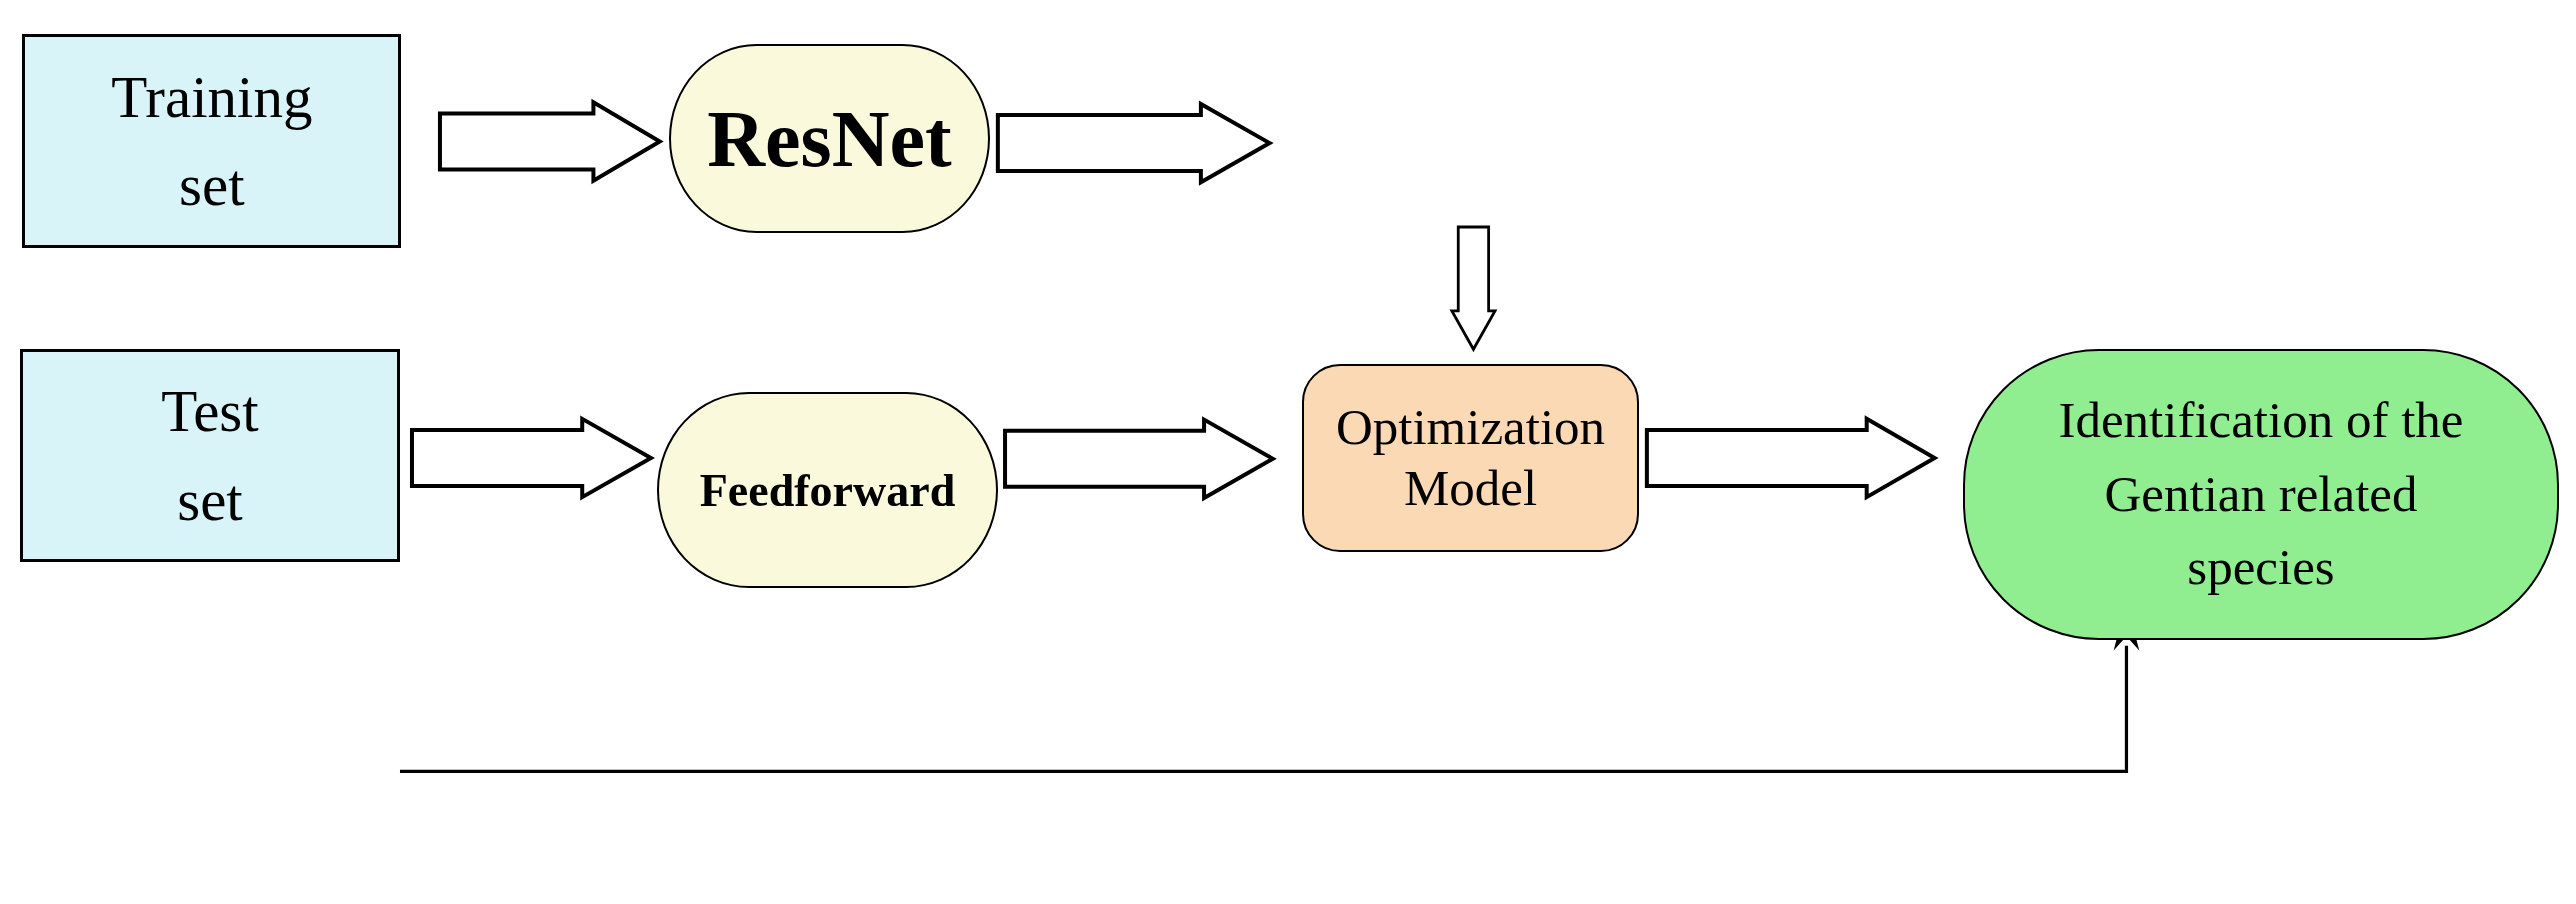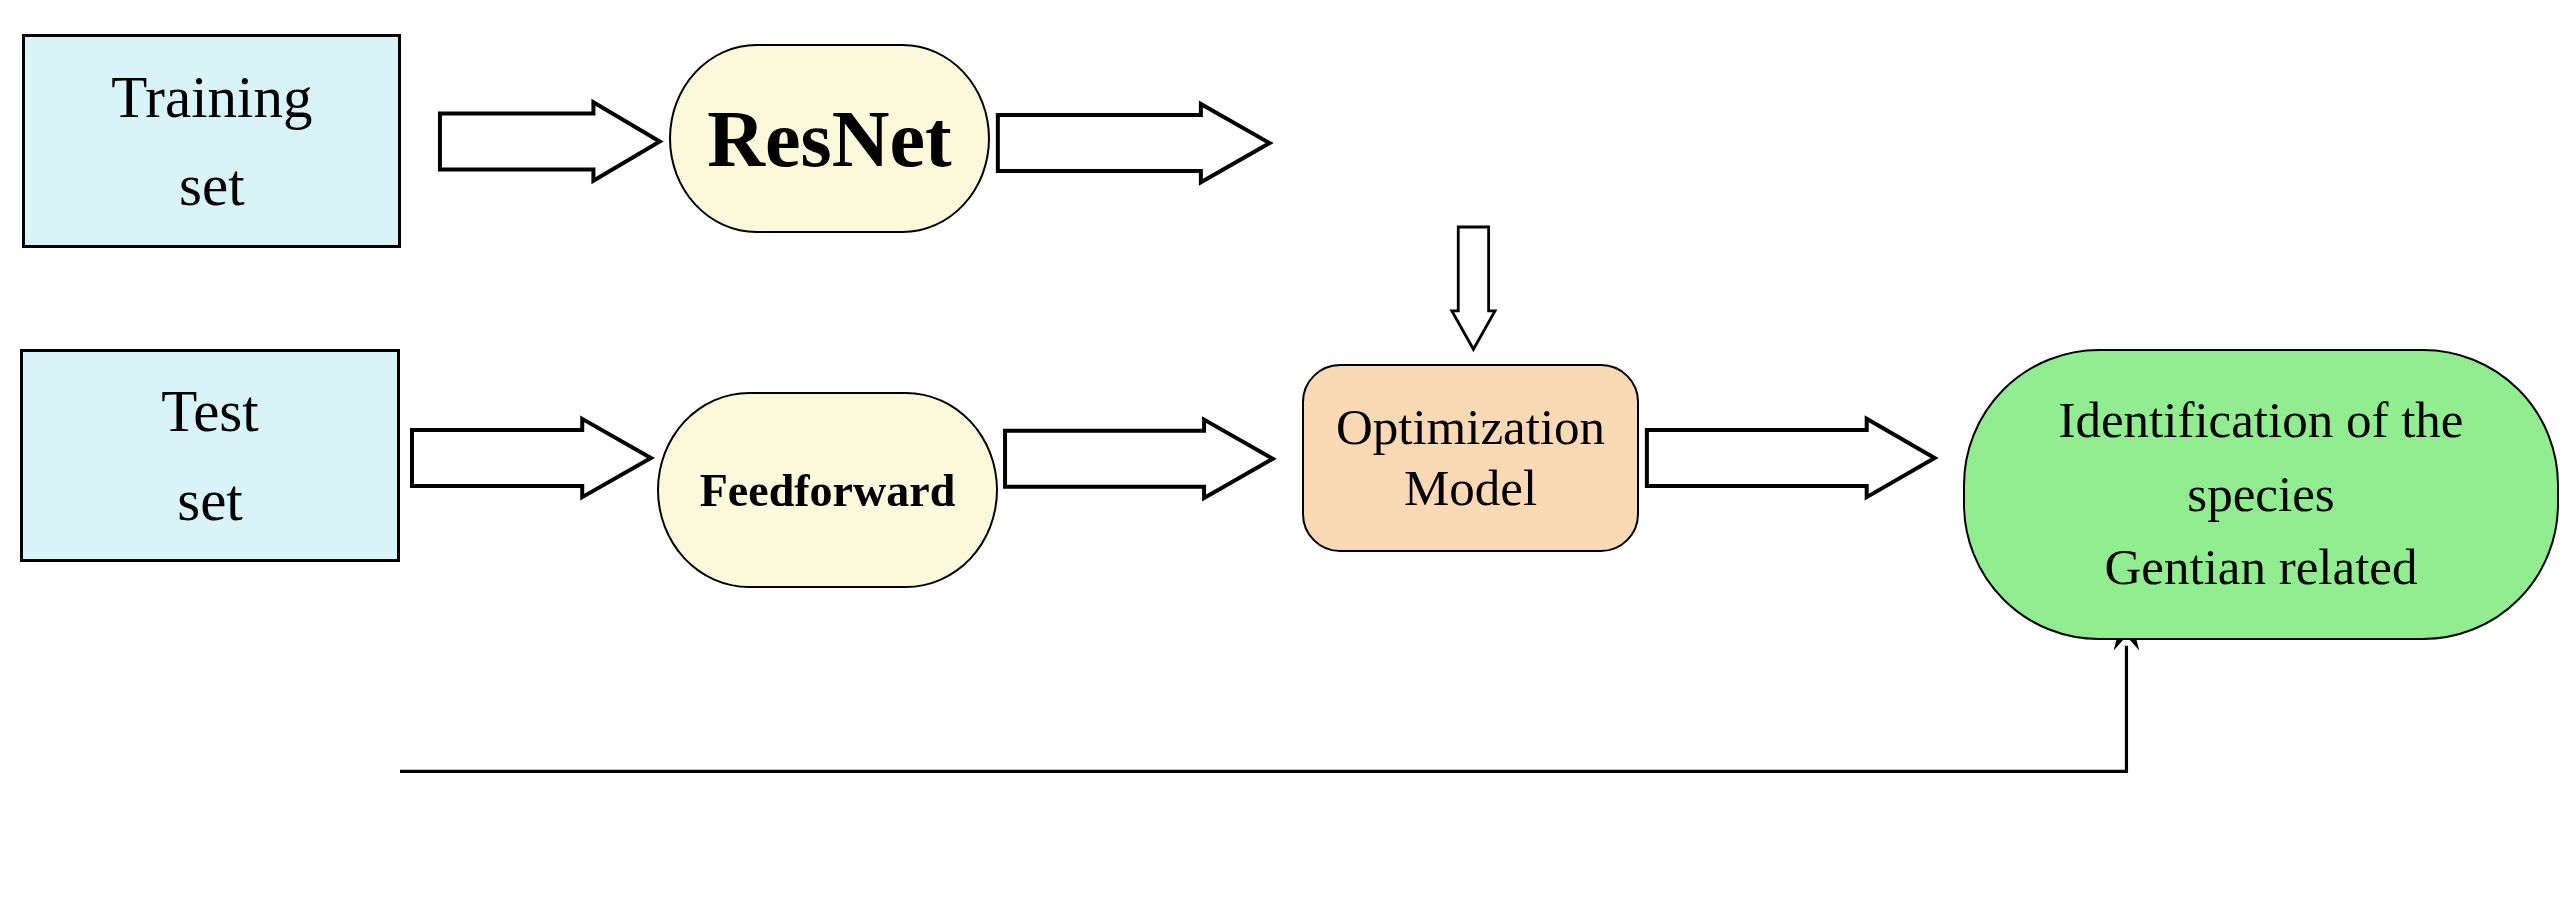--- a/index.html
+++ b/index.html
@@ -125,18 +125,18 @@
   </div>
 
 
   <div class="node optimizer-node optimization-box">
     <span>Optimization</span>
     <span>Model</span>
   </div>
 
   <div class="node result-node result-shape">
     <span>Identification of the</span>
+    <span>Gentian related</span>
     <span>species</span>
-    <span>Gentian related</span>
   </div>
 
 </div>
 
 
 </body></html>

